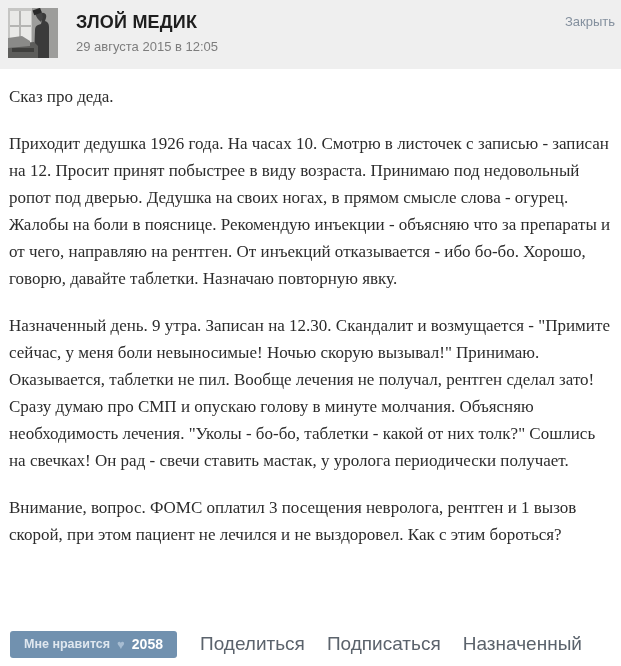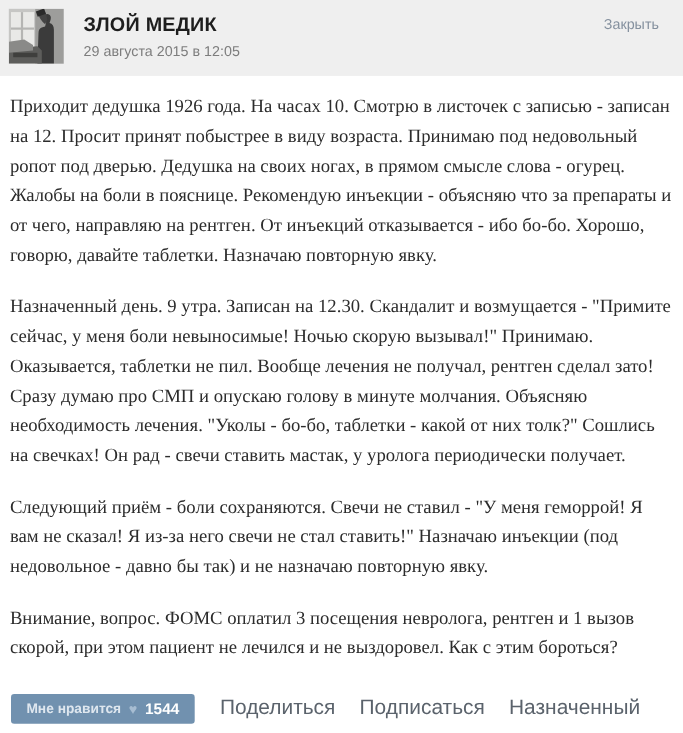--- a/index.html
+++ b/index.html
@@ -40,21 +40,21 @@
     cursor: pointer;
   }
   .date {
     margin-top: 6px;
     font-size: 13px;
     color: #7d7d7d;
   }
   .close-link {
     position: absolute;
     top: 14px;
-    right: 22px;
+    right: 6px;
     font-size: 13px;
     color: #84909e;
     text-decoration: none;
     cursor: pointer;
   }
 
   
   .body {
     padding: 14px 8px 0 9px;
     height: 546px;
@@ -137,30 +137,30 @@
       </svg>
     </div>
     <div class="head-text">
       <div class="title">ЗЛОЙ МЕДИК</div>
       <div class="date">29 августа 2015 в 12:05</div>
     </div>
     <a class="close-link">Закрыть</a>
   </div>
 
   <div class="body">
+    <p>Сказ про деда.</p>
     <p>Приходит дедушка 1926 года. На часах 10. Смотрю в листочек с записью - записан на 12. Просит принят побыстрее в виду возраста. Принимаю под недовольный ропот под дверью. Дедушка на своих ногах, в прямом смысле слова - огурец. Жалобы на боли в пояснице. Рекомендую инъекции - объясняю что за препараты и от чего, направляю на рентген. От инъекций отказывается - ибо бо-бо. Хорошо, говорю, давайте таблетки. Назначаю повторную явку.</p>
     <p>Назначенный день. 9 утра. Записан на 12.30. Скандалит и возмущается - "Примите сейчас, у меня боли невыносимые! Ночью скорую вызывал!" Принимаю. Оказывается, таблетки не пил. Вообще лечения не получал, рентген сделал зато! Сразу думаю про СМП и опускаю голову в минуте молчания. Объясняю необходимость лечения. "Уколы - бо-бо, таблетки - какой от них толк?" Сошлись на свечках! Он рад - свечи ставить мастак, у уролога периодически получает.</p>
-    <p>Следующий приём - боли сохраняются. Свечи не ставил - "У меня геморрой! Я вам не сказал! Я из-за него свечи не стал ставить!" Назначаю инъекции (под недовольное - давно бы так) и не назначаю повторную явку.</p>
     <p>Внимание, вопрос. ФОМС оплатил 3 посещения невролога, рентген и 1 вызов скорой, при этом пациент не лечился и не выздоровел. Как с этим бороться?</p>
   </div>
 
   <div class="footer">
     <button class="like-button">
       <span class="like-label">Мне нравится</span>
       <span class="heart">♥</span>
-      <span class="like-count">1544</span>
+      <span class="like-count">2058</span>
     </button>
     <a class="action-link">Поделиться</a>
     <a class="action-link">Подписаться</a>
     <a class="action-link">Назначенный</a>
   </div>
 
 </div>
 
 </body></html>

